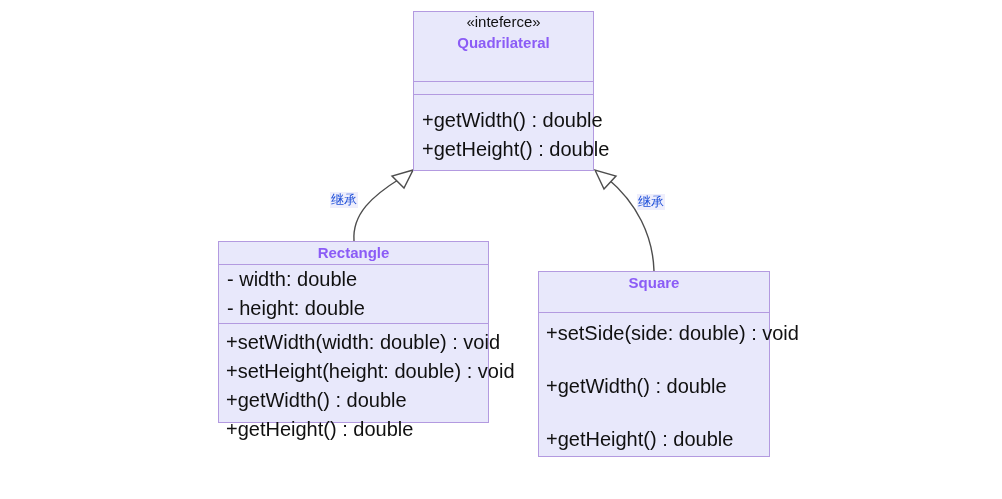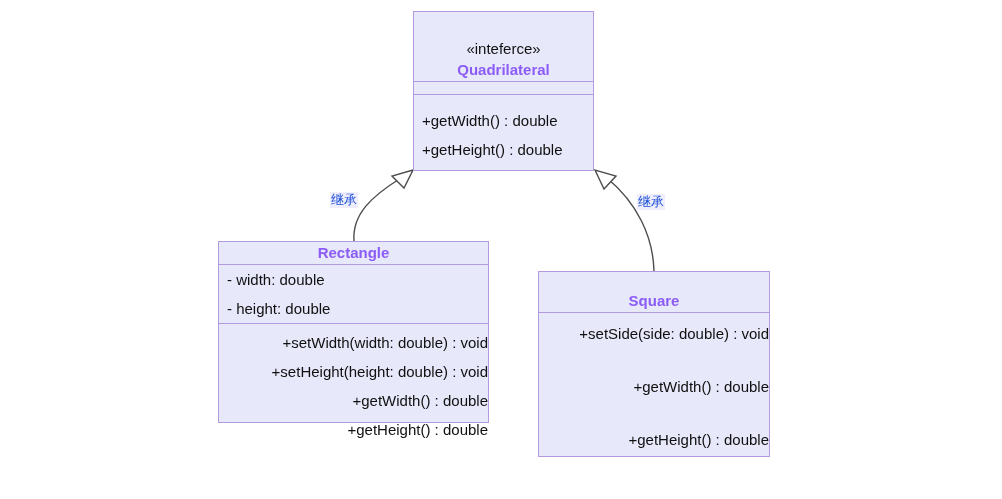--- a/index.html
+++ b/index.html
@@ -53,48 +53,47 @@
     justify-content: center;
   }
   .compartment + .compartment {
     border-top: 1px solid #b39ae0;
   }
 
   .compartment.header {
     display: flex;
     flex-direction: column;
     align-items: center;
-    justify-content: flex-end;
+    justify-content: flex-start;
   }
 
   .stereotype {
     font-size: 15px;
     line-height: 20px;
     color: #101010;
     text-align: center;
   }
 
   .class-name {
     font-size: 15px;
     line-height: 22px;
     font-weight: bold;
     color: #8b5cf6;
     text-align: center;
   }
 
   .member {
-    font-size: 15px;
+    font-size: 20px;
     line-height: 29px;
     color: #101010;
     padding-left: 8px;
     white-space: nowrap;
   }
   .member.indent-none {
     padding-left: 7px;
-    text-align: right;
   }
 
   
   .compartment.empty {
     height: 13px;
   }
 
   
   .edge-label {
     position: absolute;

